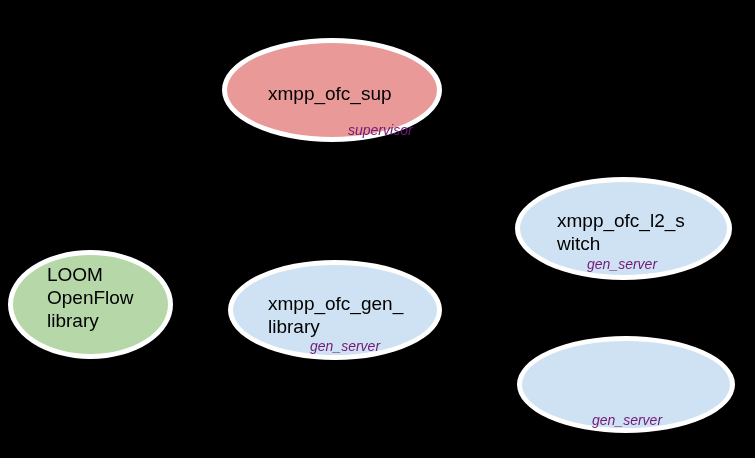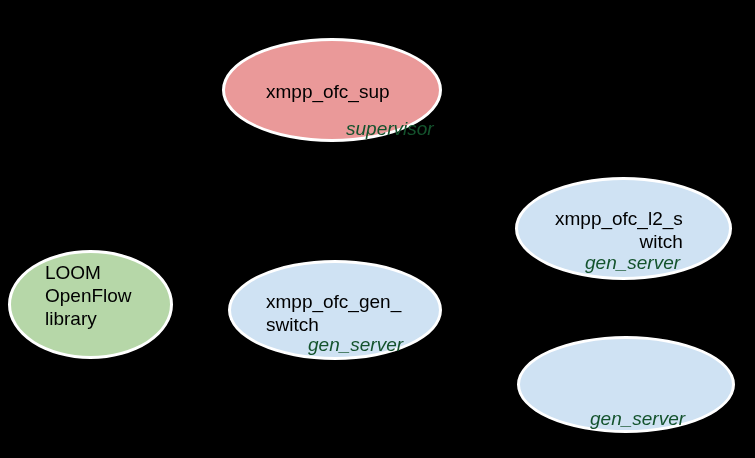--- a/index.html
+++ b/index.html
@@ -12,45 +12,45 @@
     width: 755px;
     height: 458px;
     background: #000000;
     overflow: hidden;
     font-family: "Liberation Sans", sans-serif;
     color: #000000;
   }
   .node {
     position: absolute;
     border-radius: 50%;
-    border: 3px solid #ffffff;
+    border: 5px solid #ffffff;
     box-sizing: border-box;
     text-decoration: underline;
   }
   .node-label {
     position: absolute;
     font-size: 19px;
     line-height: 23px;
     white-space: pre-line;
     color: #000000;
   }
   .behaviour-label {
     position: absolute;
-    font-size: 19px;
+    font-size: 14px;
     line-height: 23px;
     font-style: italic;
     white-space: nowrap;
-    color: #14532d;
+    color: #701a75;
   }
   
   #node-sup          { left: 222px; top: 38px;  width: 220px; height: 104px; }
   #node-sup .node-label      { left: 41px;  top: 39px; }
   #node-sup .behaviour-label { left: 121px; top: 76px; }
   
-  #node-l2switch     { left: 515px; top: 177px; width: 217px; height: 103px; text-align: right; }
+  #node-l2switch     { left: 515px; top: 177px; width: 217px; height: 103px; }
   #node-l2switch .node-label      { left: 37px; top: 27px; }
   #node-l2switch .behaviour-label { left: 67px; top: 71px; }
   
   #node-loom         { left: 8px;   top: 250px; width: 165px; height: 109px; }
   #node-loom .node-label          { left: 34px; top: 8px; }
   
   #node-genswitch    { left: 228px; top: 260px; width: 214px; height: 100px; }
   #node-genswitch .node-label      { left: 35px; top: 27px; }
   #node-genswitch .behaviour-label { left: 77px; top: 70px; }
   
@@ -75,21 +75,21 @@
   </div>
 
   <div class="node" id="node-loom" style="background-color: rgb(182, 215, 168);">
     <div class="node-label">LOOM
 OpenFlow
 library</div>
   </div>
 
   <div class="node" id="node-genswitch" style="background-color: rgb(207, 226, 243);">
     <div class="node-label">xmpp_ofc_gen_
-switch</div>
+library</div>
     <div class="behaviour-label">gen_server</div>
   </div>
 
   <div class="node" id="node-other" style="background-color: rgb(207, 226, 243);">
     <div class="behaviour-label">gen_server</div>
   </div>
 
 </div>
 
 </body></html>

